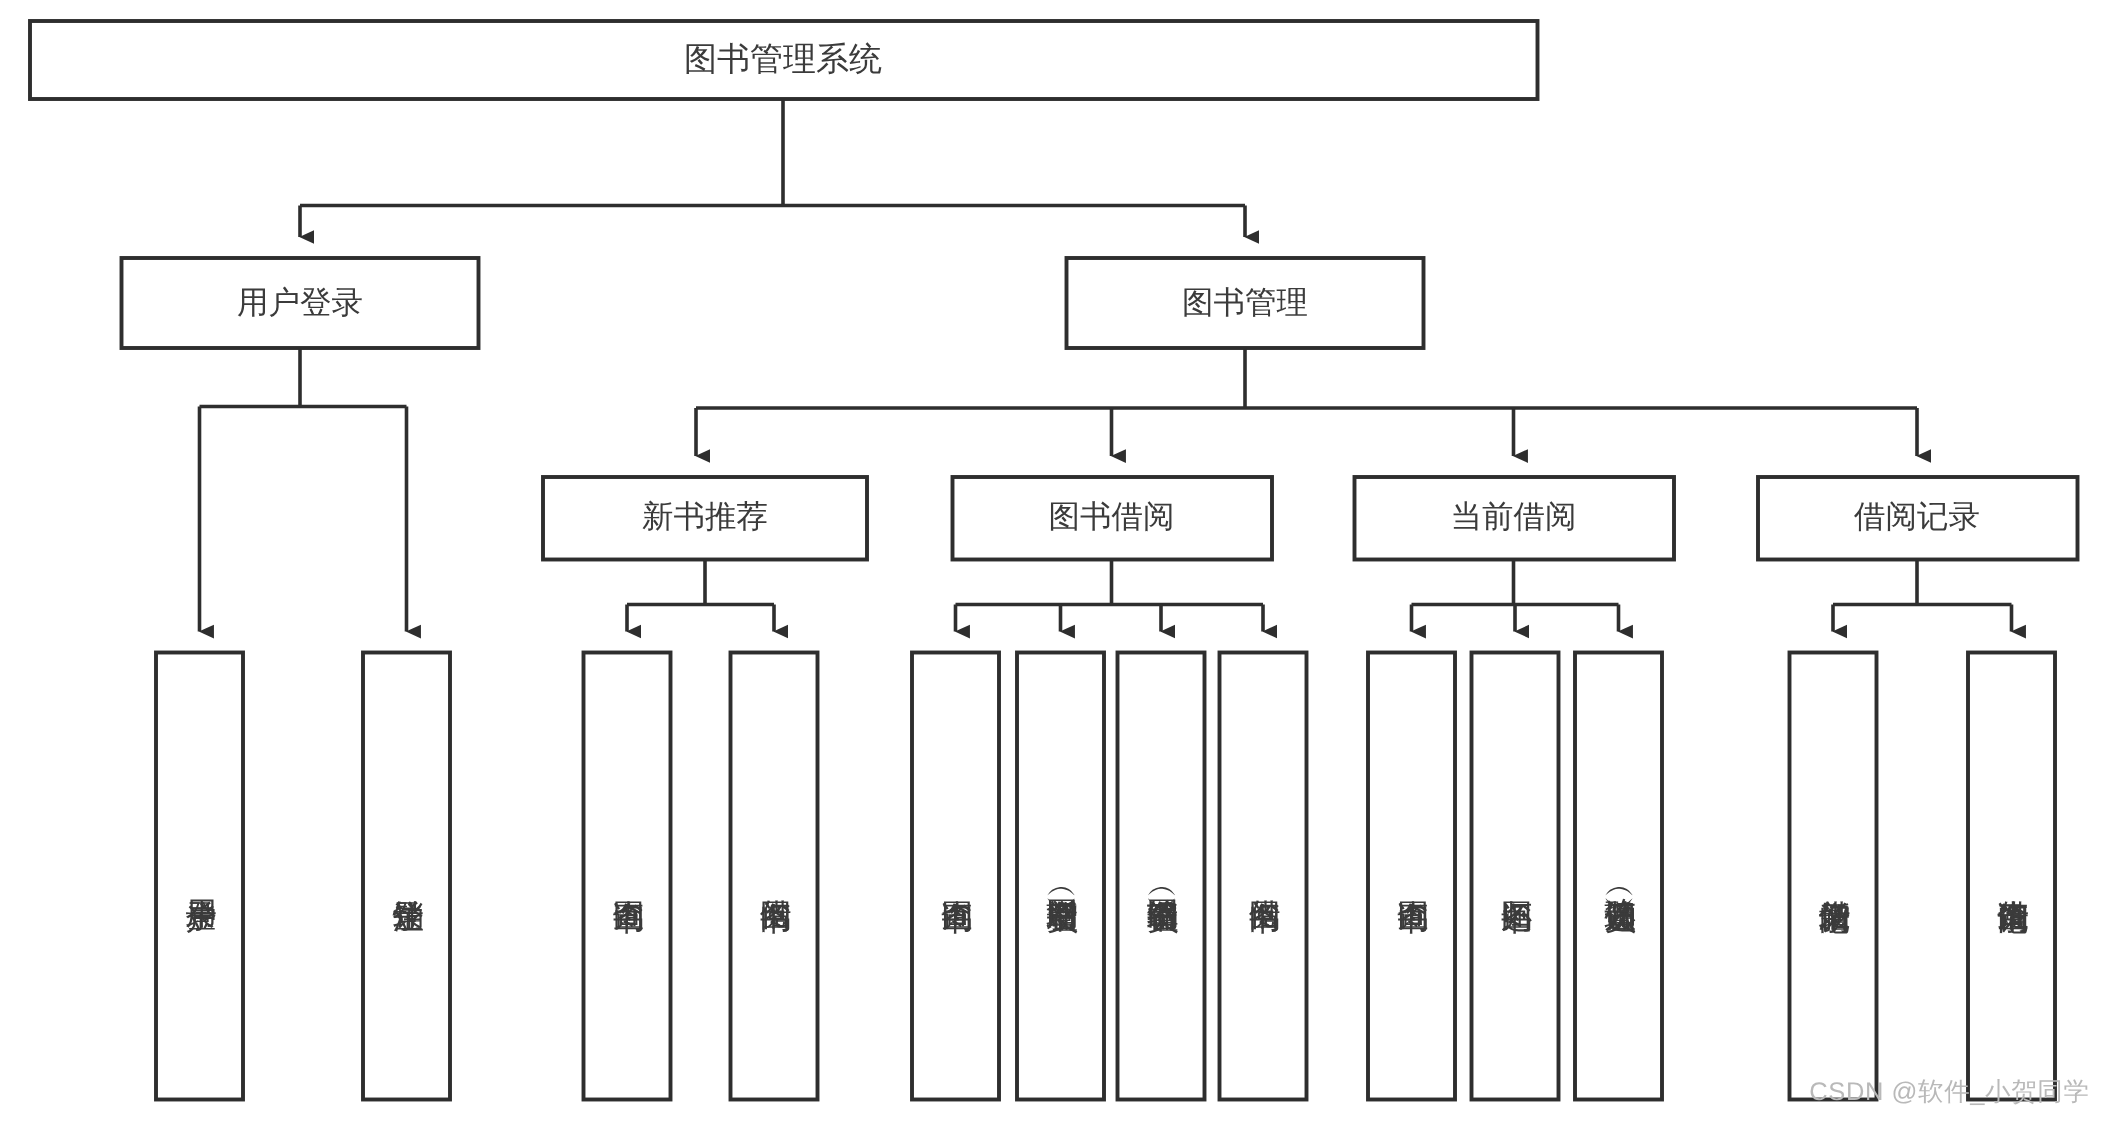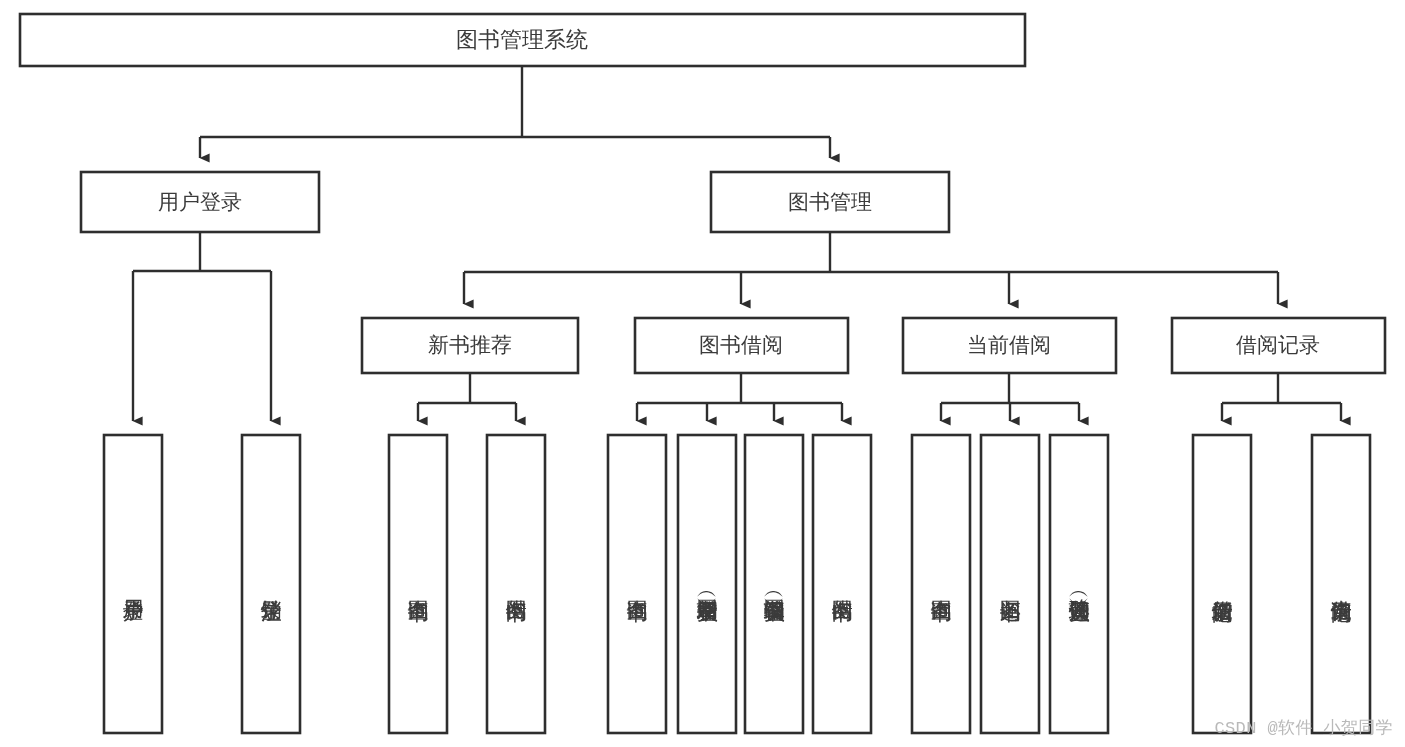--- a/index.html
+++ b/index.html
@@ -68,21 +68,21 @@
     line-height: 1.06;
     color: #3b3b3b;
     letter-spacing: 0.5px;
     white-space: nowrap;
     text-align: center;
   }
   #watermark {
     position: absolute;
     right: 12px;
     bottom: 8px;
-    font-family: Liberation Mono, monospace;
+    font-family: Liberation Sans, sans-serif;
     font-size: 17px;
     color: #b9b9b9;
     letter-spacing: 0.4px;
     user-select: none;
   }
 </style>
 </head>
 <body>
 
 <div id="diagram-root">

